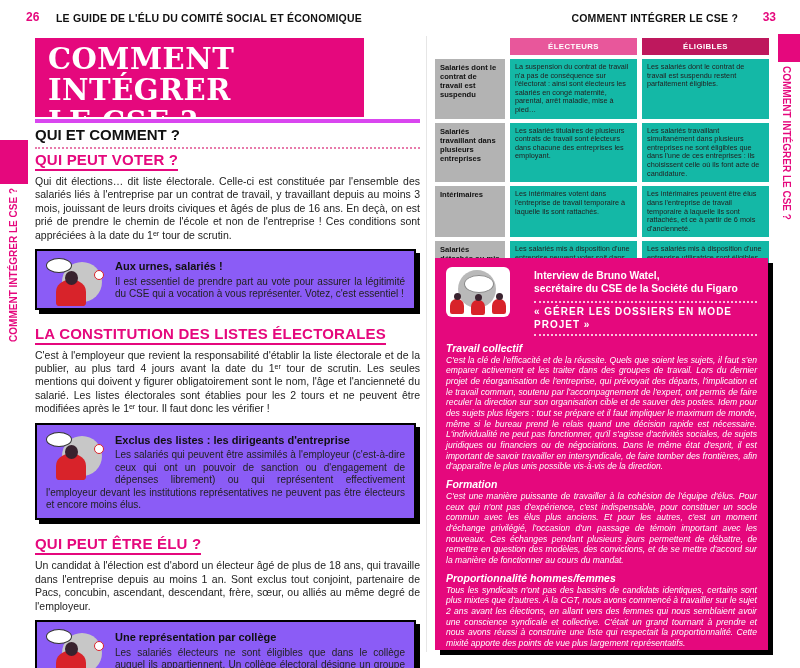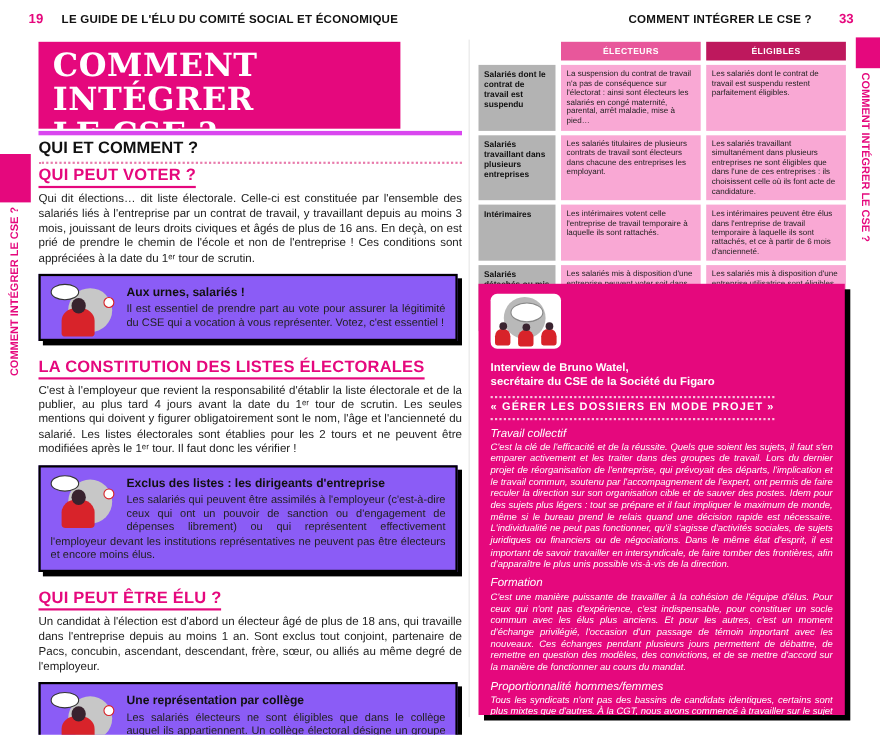--- a/index.html
+++ b/index.html
@@ -51,45 +51,45 @@
   .vg-bubble{position:absolute;left:0;top:0;width:24px;height:13px;background:#fff;border:1.5px solid #333;border-radius:50%;}
   .vg-spark{position:absolute;right:0;top:12px;width:8px;height:8px;background:#fff;border:1px solid #d8232a;border-radius:50%;}
 
   
   .cse-table{position:absolute;left:435px;top:38px;width:373px;display:grid;
     grid-template-columns:70px 127px 127px;column-gap:5px;row-gap:4px;}
   .th{color:#fff;font-weight:bold;font-size:7.8px;text-align:center;padding:4px 2px;letter-spacing:.4px;}
   .th-electeurs{background:#e8579b;}
   .th-eligibles{background:#be185d;}
   .tl{background:#b3b3b3;font-weight:bold;font-size:7.6px;line-height:1.2;padding:4px 5px;color:#111;}
-  .td{background:#f9a8d4;font-size:7.3px;line-height:1.18;padding:4px 5px;color:#222;}
+  .td{background:#14b8a6;font-size:7.3px;line-height:1.18;padding:4px 5px;color:#222;}
 
   
   .interview{
     position:absolute;left:435px;top:258px;width:333px;height:392px;box-sizing:border-box;
     background:#e5087d;box-shadow:5px 5px 0 #000;padding:9px 11px;color:#fff;overflow:hidden;
   }
-  .int-head{display:flex;gap:9px;align-items:flex-start;flex-direction:column;}
+  .int-head{display:flex;gap:24px;align-items:flex-start;}
   .int-card{width:64px;height:50px;background:#fff;border-radius:6px;position:relative;flex:none;}
   .ic-circle{position:absolute;left:12px;top:3px;width:38px;height:38px;border-radius:50%;background:#b9b9b9;}
   .ic-bubble{position:absolute;left:18px;top:8px;width:28px;height:16px;background:#fff;border:1.5px solid #888;border-radius:50%;}
   .ic-fig{position:absolute;bottom:3px;width:14px;height:15px;background:#d8232a;border-radius:45% 45% 15% 15%;}
   .ic-fig .hd{position:absolute;left:4px;top:-6px;width:7px;height:7px;border-radius:50%;background:#3a2430;}
   .int-titles{font-weight:bold;font-size:10.3px;line-height:1.3;padding-top:2px;}
   .int-quote{
     margin-top:5px;border-top:2px dotted rgba(255,255,255,.75);border-bottom:2px dotted rgba(255,255,255,.75);
     padding:2px 0 3px 0;font-weight:bold;font-size:10px;letter-spacing:1px;
   }
-  .int-sec-h{font-weight:normal;font-style:italic;font-size:10.5px;margin:6px 0 1px 0;}
+  .int-sec-h{font-weight:bold;font-style:italic;font-size:10.5px;margin:6px 0 1px 0;}
   .int-sec-b{font-style:italic;font-size:8.6px;line-height:1.24;text-align:justify;margin:0;}
 </style>
 </head>
 <body>
 
-<div class="pagenum" style="left:26px;">19</div>
+<div class="pagenum" style="left:26px;">26</div>
 <div class="runhead" style="left:56px;">LE GUIDE DE L'ÉLU DU COMITÉ SOCIAL ET ÉCONOMIQUE</div>
 <div class="runhead" style="right:62px;">COMMENT INTÉGRER LE CSE ?</div>
 <div class="pagenum" style="right:24px;">33</div>
 <div class="gutter"></div>
 
 <div class="title-band">
   <div>COMMENT INTÉGRER</div>
   <div>LE CSE ?</div>
 </div>
 <div class="tab-left"></div>
@@ -156,21 +156,21 @@
 
   <div class="tl">Salariés dont le contrat de travail est suspendu</div>
   <div class="td">La suspension du contrat de travail n'a pas de conséquence sur l'électorat : ainsi sont électeurs les salariés en congé maternité, parental, arrêt maladie, mise à pied…</div>
   <div class="td">Les salariés dont le contrat de travail est suspendu restent parfaitement éligibles.</div>
 
   <div class="tl">Salariés travaillant dans plusieurs entreprises</div>
   <div class="td">Les salariés titulaires de plusieurs contrats de travail sont électeurs dans chacune des entreprises les employant.</div>
   <div class="td">Les salariés travaillant simultanément dans plusieurs entreprises ne sont éligibles que dans l'une de ces entreprises : ils choisissent celle où ils font acte de candidature.</div>
 
   <div class="tl">Intérimaires</div>
-  <div class="td">Les intérimaires votent celle l'entreprise de travail temporaire à laquelle ils sont rattachés.</div>
+  <div class="td">Les intérimaires votent dans l'entreprise de travail temporaire à laquelle ils sont rattachés.</div>
   <div class="td">Les intérimaires peuvent être élus dans l'entreprise de travail temporaire à laquelle ils sont rattachés, et ce à partir de 6 mois d'ancienneté.</div>
 
   <div class="tl">Salariés détachés ou mis à disposition</div>
   <div class="td">Les salariés mis à disposition d'une entreprise peuvent voter soit dans l'entreprise utilisatrice s'ils sont présents dans les locaux depuis 12 mois continus, soit dans l'entreprise d'origine.</div>
   <div class="td">Les salariés mis à disposition d'une entreprise utilisatrice sont éligibles uniquement dans leur entreprise d'origine.</div>
 </div>
 
 <div class="interview">
   <div class="int-head">
     <div class="int-card">

